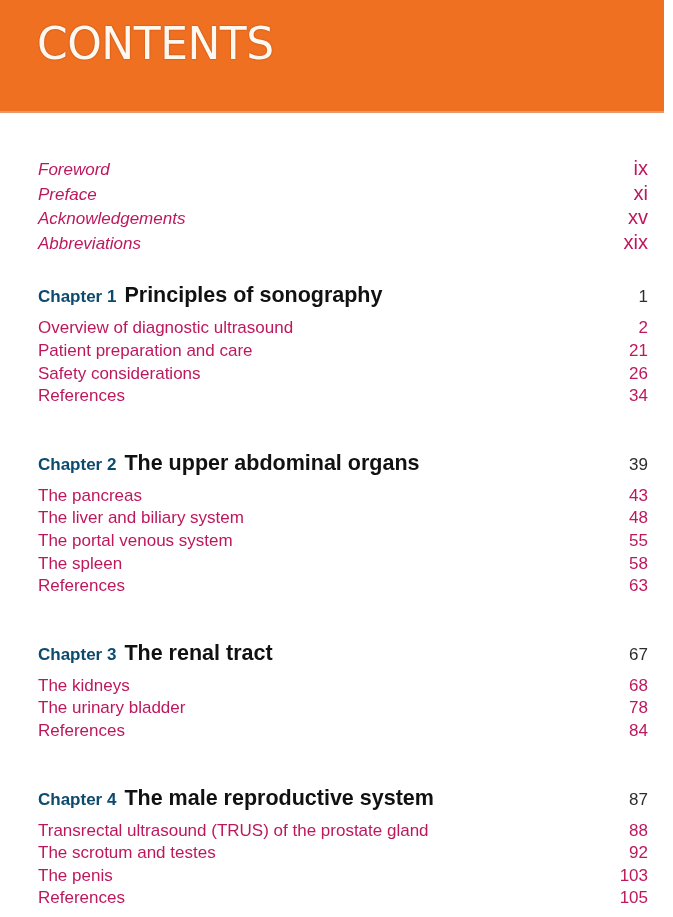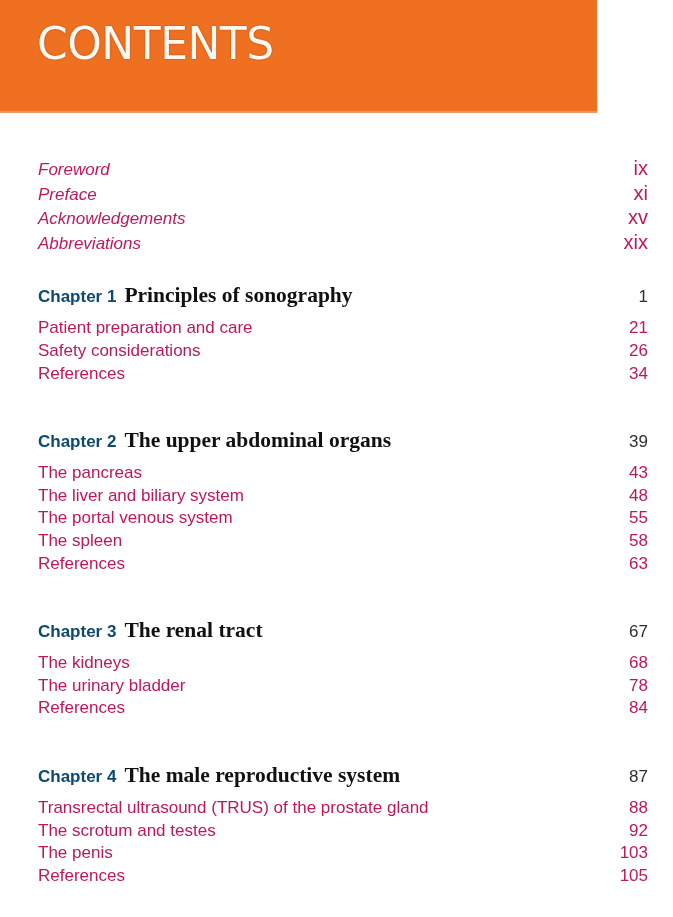--- a/index.html
+++ b/index.html
@@ -12,21 +12,21 @@
       height: 917px;
       position: relative;
       overflow: hidden;
       font-family: "Liberation Sans", "DejaVu Sans", sans-serif;
       color: #2a2a2a;
     }
     .banner {
       position: absolute;
       left: 0;
       top: 0;
-      width: 597px;
+      width: 664px;
       height: 111px;
       background: #F07022;
       border-bottom: 2px solid #e69a6a;
     }
     .banner-title {
       position: absolute;
       left: 37px;
       top: 16px;
       font-family: "DejaVu Sans", sans-serif;
       font-size: 44px;
@@ -71,21 +71,20 @@
     .chapter-label {
       color: #0c4a6e;
       font-weight: bold;
       font-size: 17px;
       margin-right: 8px;
     }
     .chapter-title {
       color: #111111;
       font-weight: bold;
       font-size: 21.5px;
-      font-family: Liberation Serif, serif;
     }
     .chapter-page {
       font-size: 17px;
       color: #2e2e2e;
       text-align: right;
     }
     .chapter-block.first .chapter-head {
       margin-top: 25px;
     }
   </style>
@@ -118,20 +117,24 @@
   </div>
 
   <div class="chapter-block first">
     <div class="chapter-head">
       <span>
         <span class="chapter-label">Chapter 1</span><span class="chapter-title">Principles of sonography</span>
       </span>
       <span class="chapter-page">1</span>
     </div>
     <div class="row">
+      <span>Overview of diagnostic ultrasound</span>
+      <span class="page">2</span>
+    </div>
+    <div class="row">
       <span>Patient preparation and care</span>
       <span class="page">21</span>
     </div>
     <div class="row">
       <span>Safety considerations</span>
       <span class="page">26</span>
     </div>
     <div class="row">
       <span>References</span>
       <span class="page">34</span>

